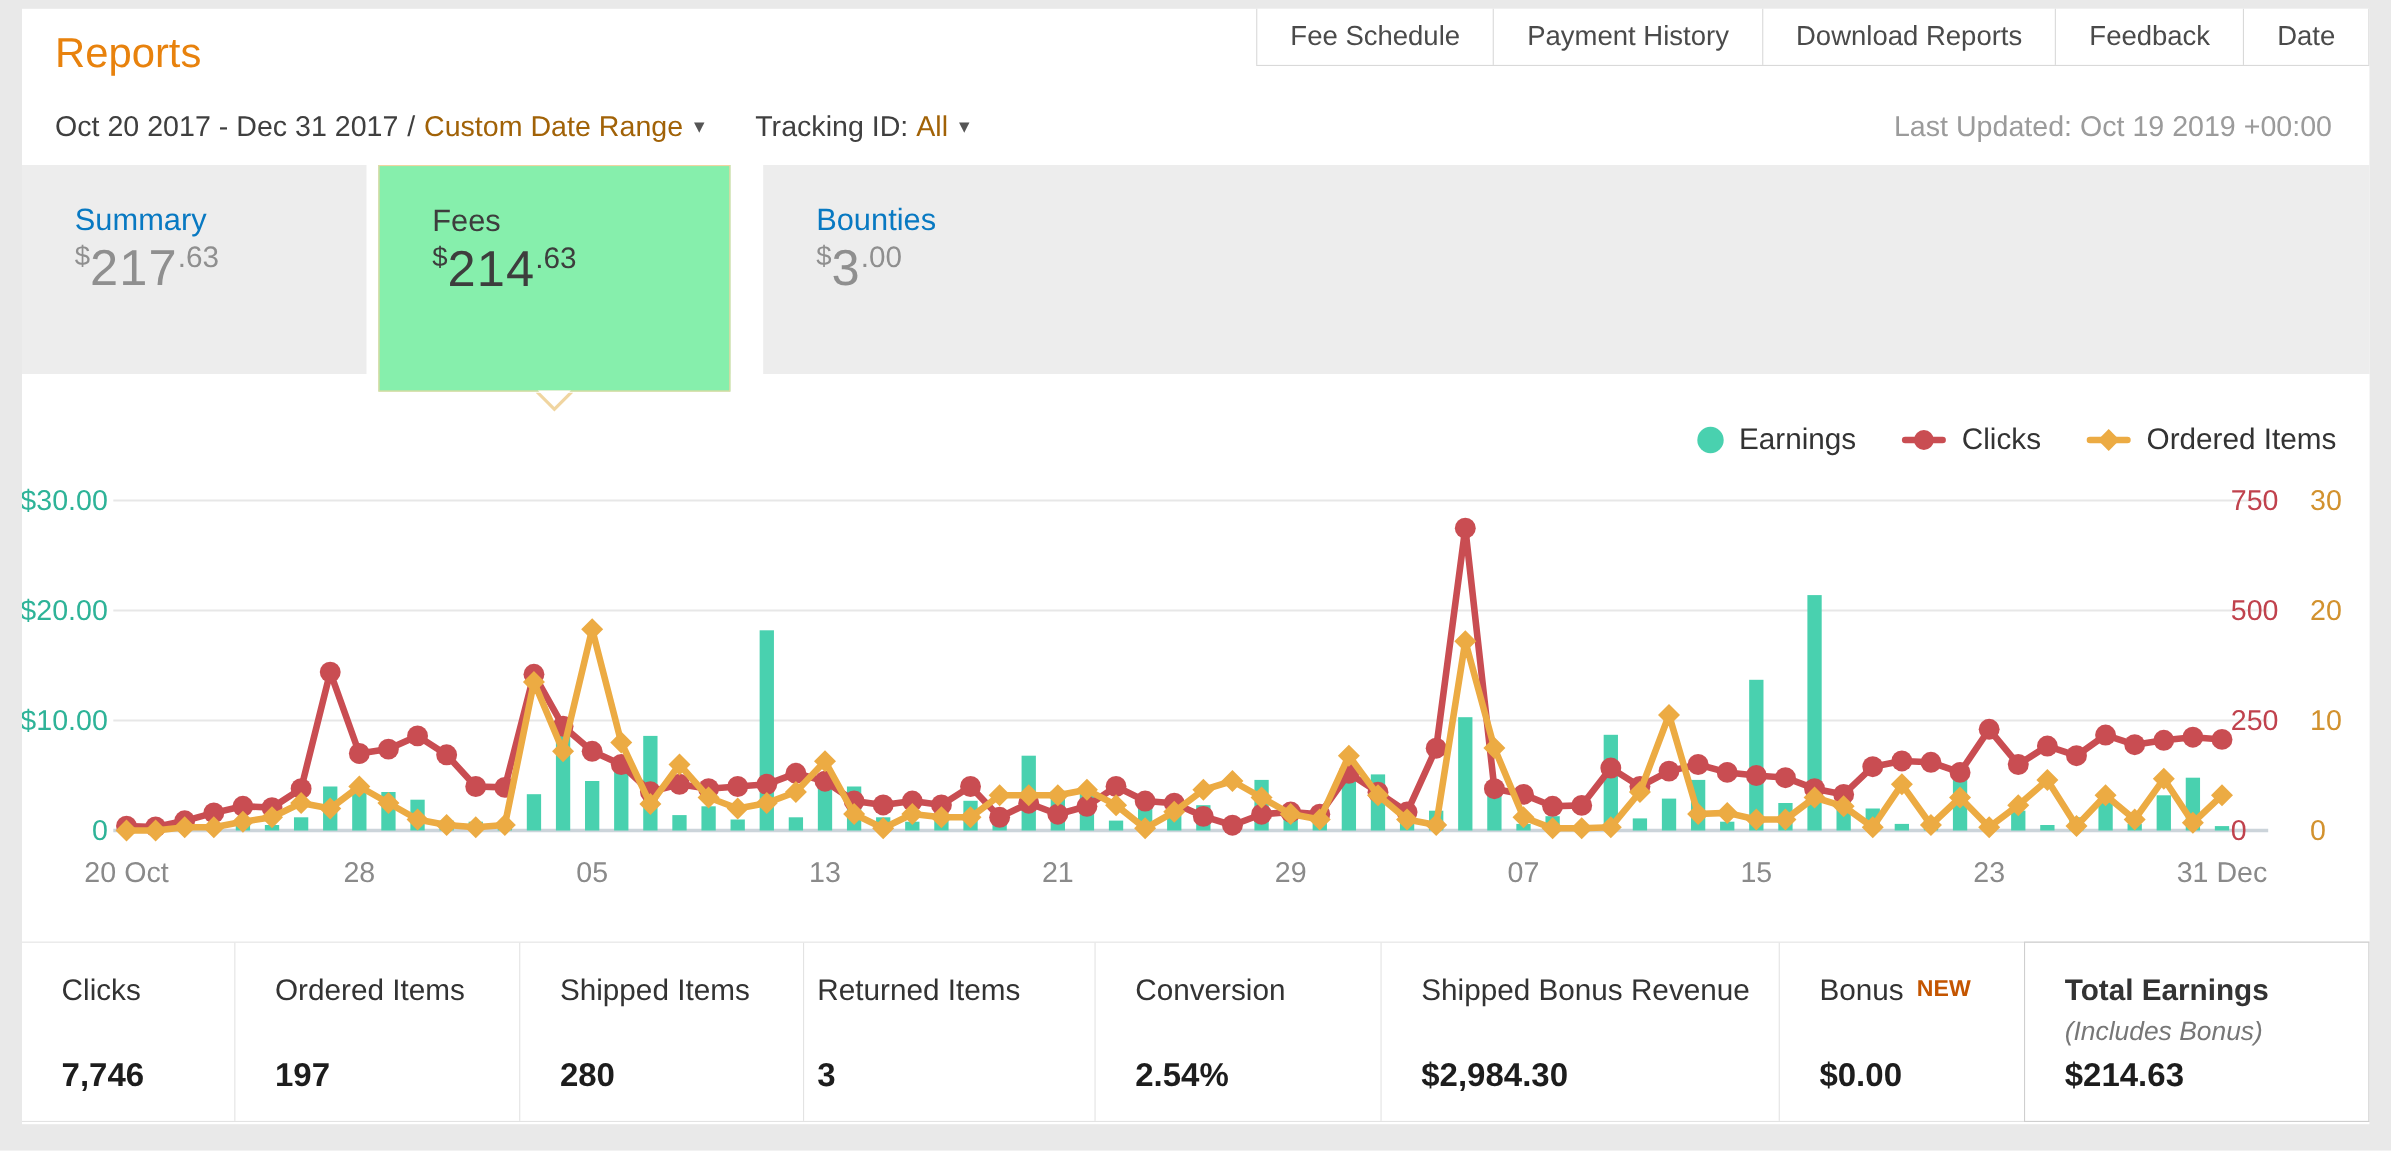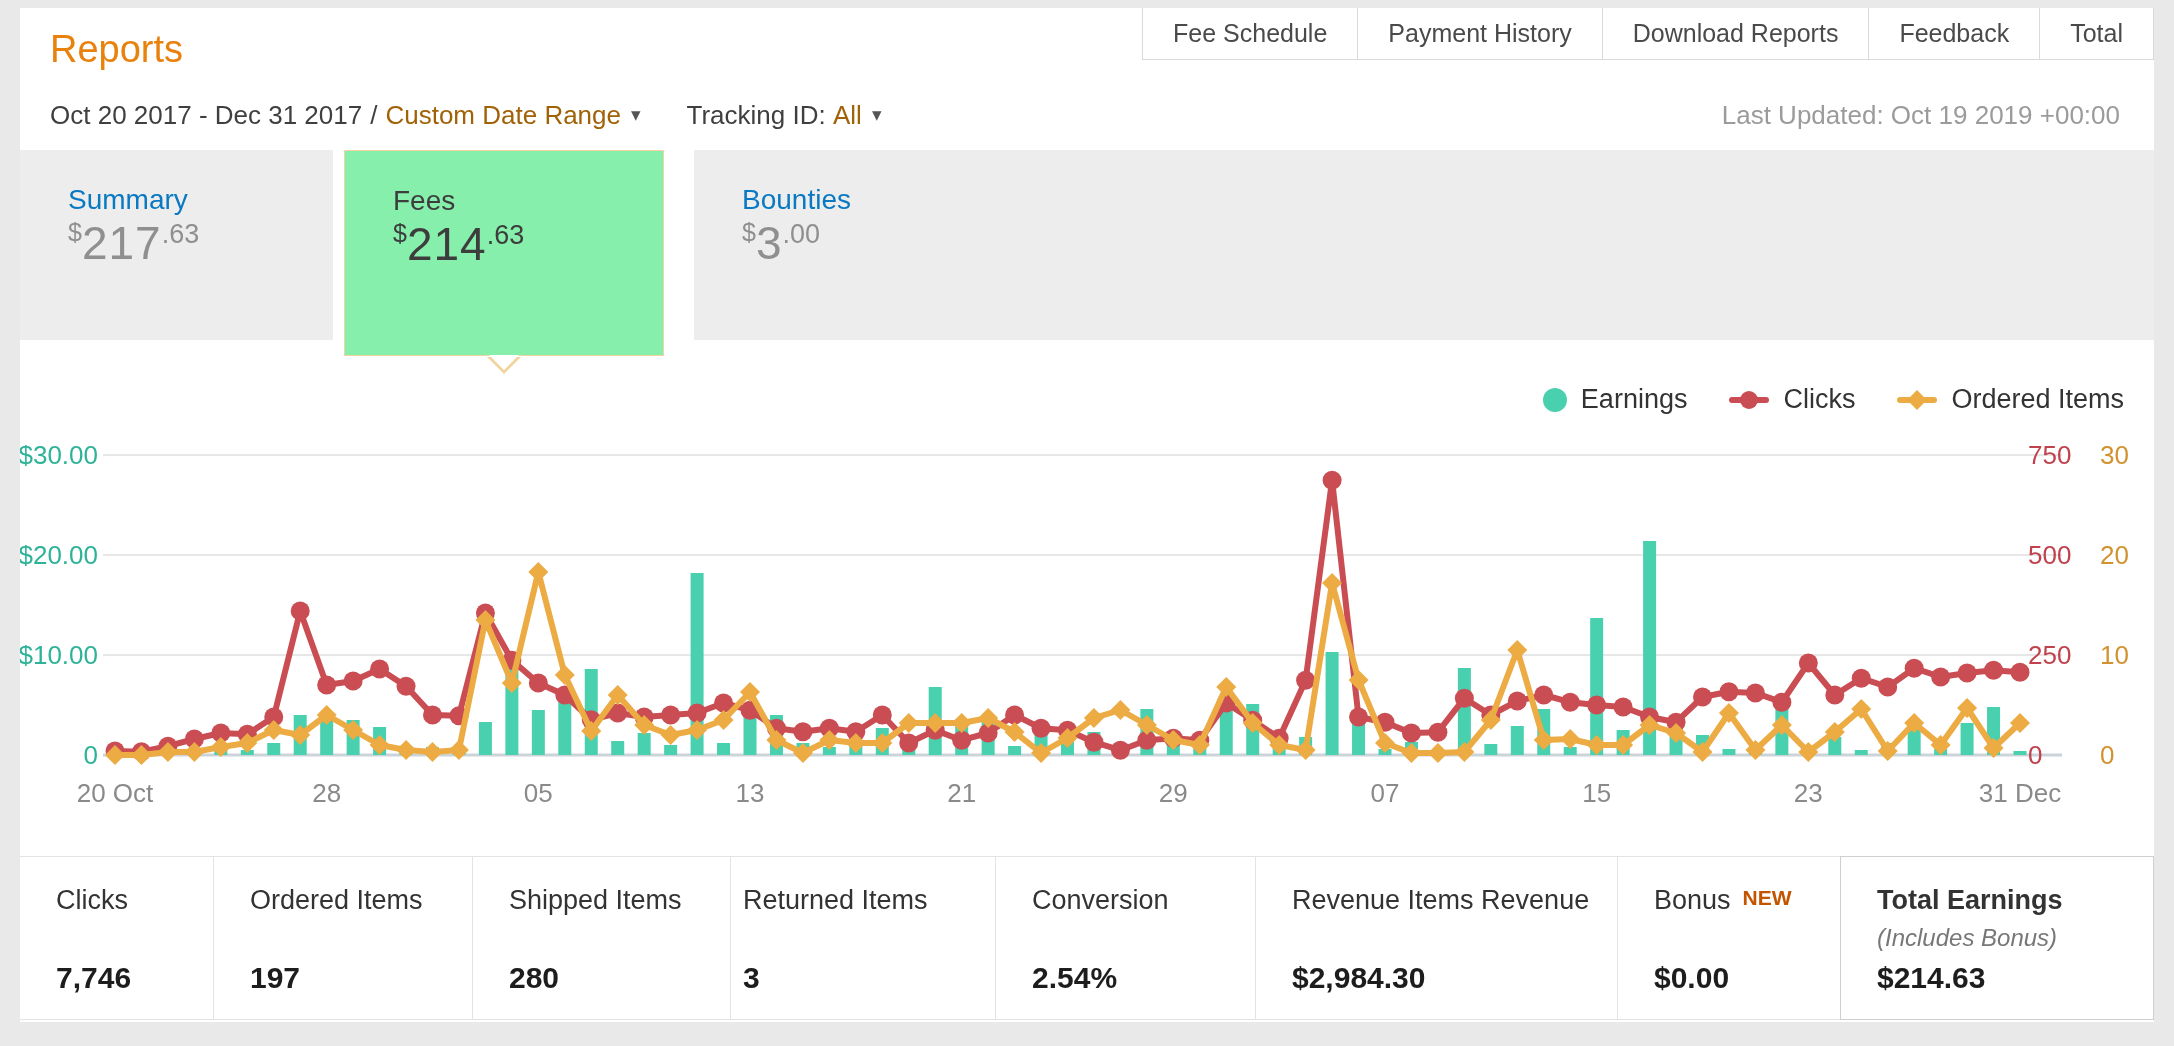--- a/index.html
+++ b/index.html
@@ -90,21 +90,21 @@
 </head>
 <body>
 
 <div class="page-card">
 
   <div class="top-nav">
     <div class="nav-item">Fee Schedule</div>
     <div class="nav-item">Payment History</div>
     <div class="nav-item">Download Reports</div>
     <div class="nav-item">Feedback</div>
-    <div class="nav-item">Total</div>
+    <div class="nav-item">Date</div>
   </div>
 
   <div class="page-title">Reports</div>
 
   <div class="filter-row">
     <span>Oct 20 2017 - Dec 31 2017</span>
     <span class="sep">/</span>
     <span class="link-blue">Custom Date Range</span>
     <span class="caret">▾</span>
     <span class="tracking">
@@ -431,21 +431,21 @@
     </div>
     <div class="stat-cell w4">
       <div class="stat-label">Returned Items</div>
       <div class="stat-value">3</div>
     </div>
     <div class="stat-cell w5">
       <div class="stat-label">Conversion</div>
       <div class="stat-value">2.54%</div>
     </div>
     <div class="stat-cell w6">
-      <div class="stat-label">Revenue Items Revenue</div>
+      <div class="stat-label">Shipped Bonus Revenue</div>
       <div class="stat-value">$2,984.30</div>
     </div>
     <div class="stat-cell w7">
       <div class="stat-label"><span>Bonus</span><span class="stat-badge">NEW</span></div>
       <div class="stat-value">$0.00</div>
     </div>
     <div class="stat-cell w8 total">
       <div>
         <div class="stat-label">Total Earnings</div>
         <div class="stat-note">(Includes Bonus)</div>

